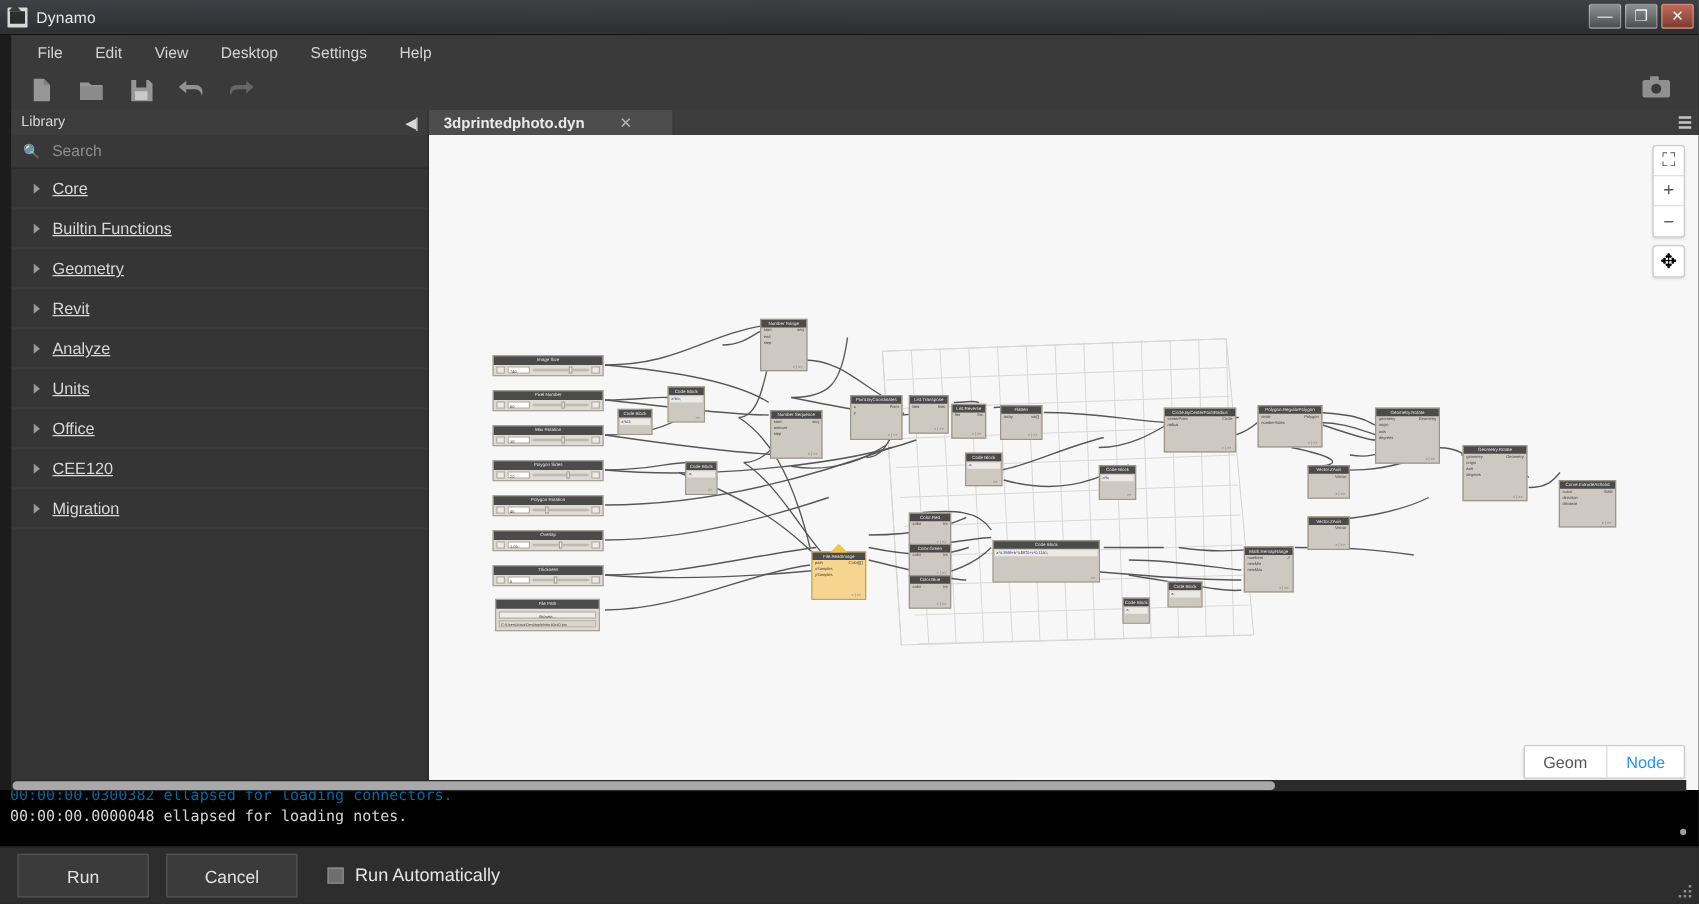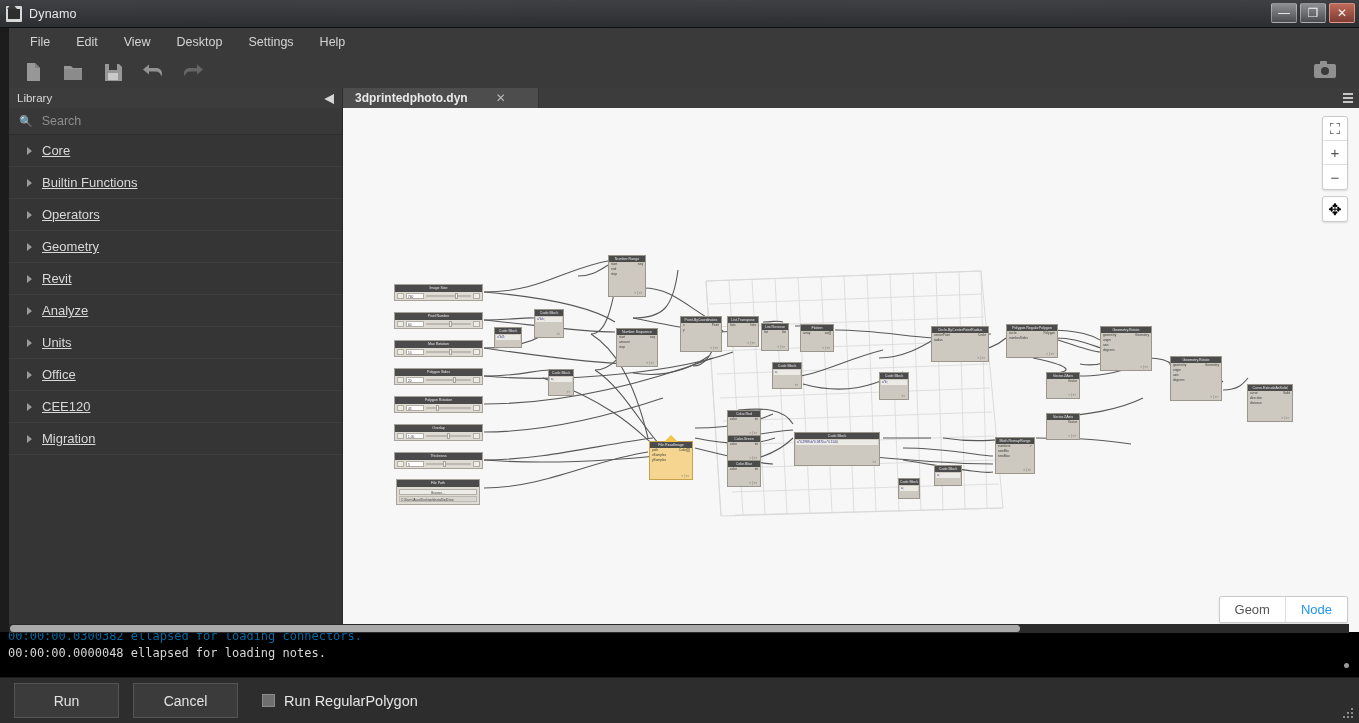--- a/index.html
+++ b/index.html
@@ -355,24 +355,20 @@
       <input type="text" placeholder="Search" style="">
     </div>
     <div class="lib-list">
       <div class="lib-row">
           <i class="arrow"></i>
           <span>Core</span>
         </div>
       <div class="lib-row">
           <i class="arrow"></i>
           <span>Builtin Functions</span>
-        </div>
-      <div class="lib-row">
-          <i class="arrow"></i>
-          <span>Operators</span>
         </div>
       <div class="lib-row">
           <i class="arrow"></i>
           <span>Geometry</span>
         </div>
       <div class="lib-row">
           <i class="arrow"></i>
           <span>Revit</span>
         </div>
       <div class="lib-row">
@@ -970,21 +966,21 @@
     <div class="clipped">00:00:00.0300382 ellapsed for loading connectors.</div>
     <div>00:00:00.0000048 ellapsed for loading notes.</div>
   </div>
   <div class="console-dot"></div>
 
   <div class="bottombar">
     <div class="bbtn">Run</div>
     <div class="bbtn">Cancel</div>
     <div class="autochk">
       <div class="chkbox"></div>
-      <span>Run RegularPolygon</span>
+      <span>Run Automatically</span>
     </div>
   </div>
 
   <div class="resize-grip">
     <i style="left:8px;top:0"></i>
       <i style="left:4px;top:4px"></i>
       <i style="left:8px;top:4px"></i>
     <i style="left:0px;top:8px"></i>
       <i style="left:4px;top:8px"></i>
       <i style="left:8px;top:8px"></i>

